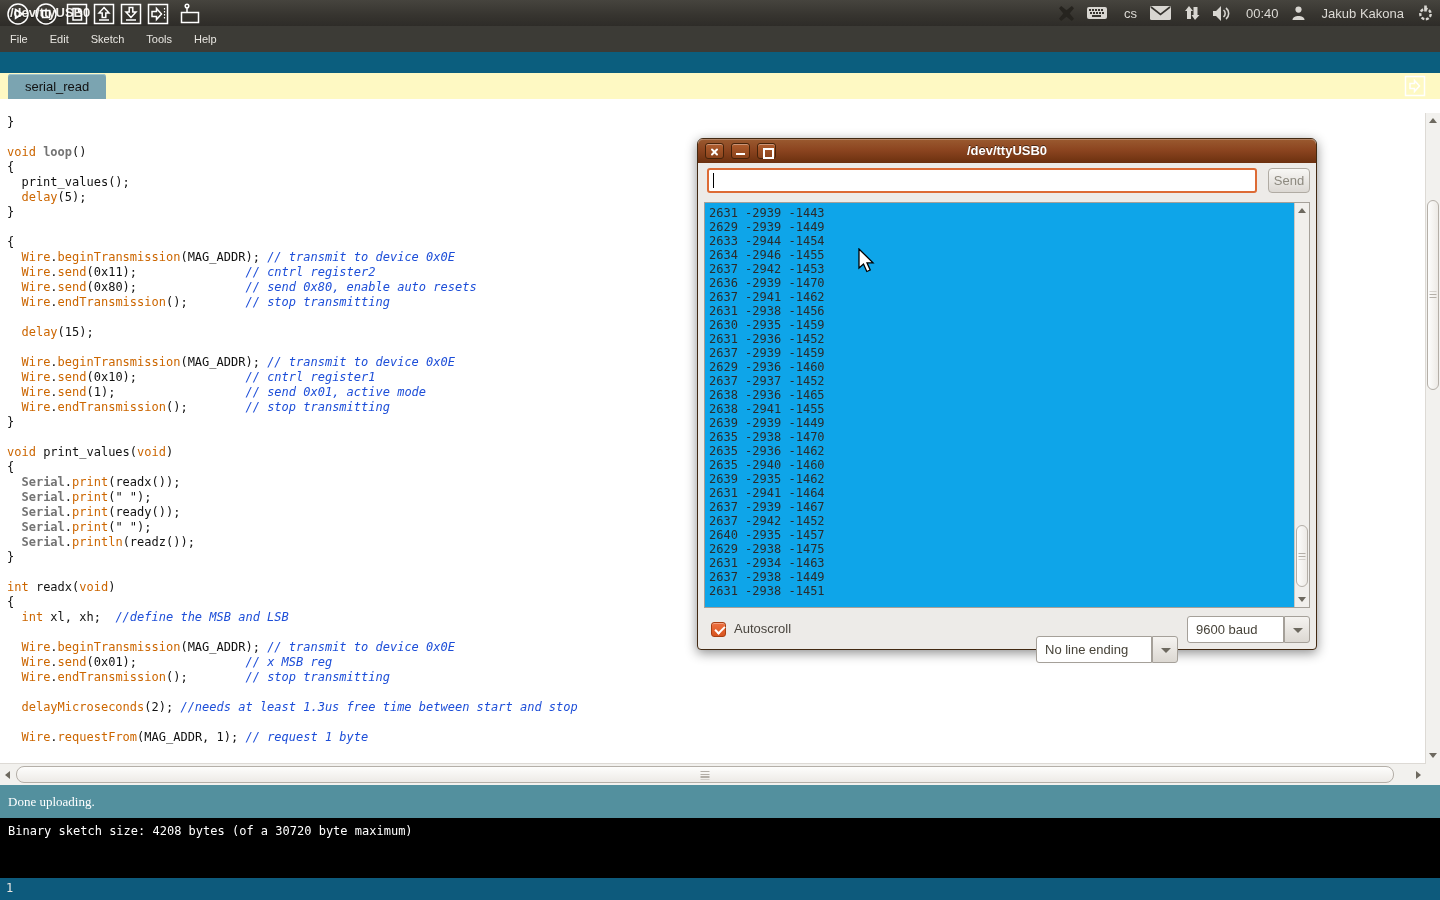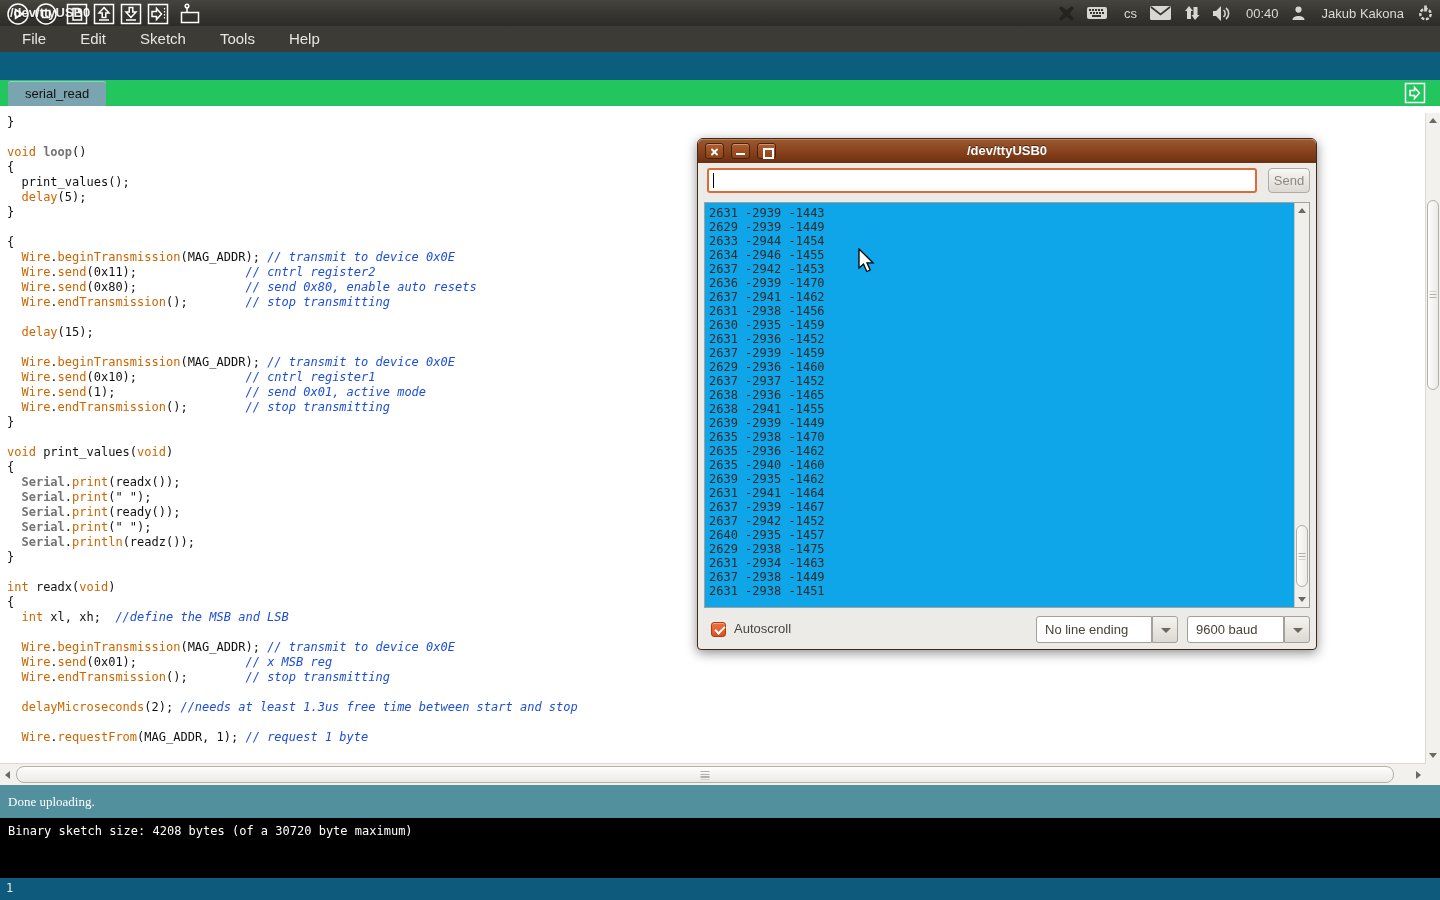--- a/index.html
+++ b/index.html
@@ -13,30 +13,30 @@
   .panel-title { position:absolute; left:10px; top:0; line-height:25px; font-weight:bold;
                  font-size:13px; color:#f0eeea; text-shadow:0 1px 1px rgba(0,0,0,.6); }
   .tray { position:absolute; right:6px; top:0; height:26px; display:flex; align-items:center; gap:13px; }
   .tray svg { display:block; }
   .tray-text { font-size:13px; color:#dcdad5; }
   .tray-group { display:flex; align-items:center; gap:17px; }
 
   
   .menubar { position:absolute; left:0; top:26px; width:1440px; height:26px;
              background:#3c3b36; display:flex; align-items:center; padding-left:10px; }
-  .menu-item { font-size:15px; color:#e8e6e1; padding:0 11px; line-height:26px; cursor:default;margin-left:12px; }
+  .menu-item { font-size:11px; color:#e8e6e1; padding:0 11px; line-height:26px; cursor:default; }
   .menu-item:first-child { padding-left:0; }
 
   
   .toolbar { position:absolute; left:0; top:52px; width:1440px; height:35px; background:#0b5e7e; }
   .tb-btn { position:absolute; top:55px; width:24px; height:24px; margin-top:-55px; }
   .toolbar .tb-btn { position:absolute; top:5px; }
 
   
-  .tabbar { position:absolute; left:0; top:80px; width:1440px; height:26px; background:#22c55e; }
+  .tabbar { position:absolute; left:0; top:73px; width:1440px; height:26px; background:#fef9c3; }
   .tab { position:absolute; left:8px; top:1px; height:25px; background:#7ba4b1;
          border-radius:3px 3px 0 0; padding:0 17px; font-size:13px; color:#111;
          line-height:25px; box-shadow:inset 0 1px 0 #9fc3cd; }
   .tab-new { position:absolute; right:13px; top:1px; width:24px; height:24px; }
 
   
   .editor { position:absolute; left:0; top:113px; width:1440px; height:650px; background:#fff; overflow:hidden; }
   .code { position:absolute; left:7px; top:2px; font-family:"DejaVu Sans Mono", monospace;
           font-size:12px; color:#111; }
   .code-line { height:15px; white-space:pre; }
@@ -116,21 +116,21 @@
               border-left:2px solid #fff; border-bottom:2px solid #fff; transform:rotate(-45deg); }
   .sw-check-label { position:absolute; left:36px; top:482px; font-size:13px; color:#49453e; }
 
   .combo { position:absolute; top:477px; height:27px; }
   .combo-field { position:absolute; left:0; top:0; bottom:0; background:#fff; border:1px solid #a5a099;
                  border-radius:3px 0 0 3px; font-size:13px; color:#474339; line-height:25px; padding-left:8px; }
   .combo-btn { position:absolute; right:0; top:0; bottom:0; width:26px;
                background:linear-gradient(#f5f3f0,#dcd8d2); border:1px solid #a5a099; border-radius:0 3px 3px 0; }
   .combo-btn::before { content:""; position:absolute; left:8px; top:11px; width:0; height:0;
                border-left:5px solid transparent; border-right:5px solid transparent; border-top:5px solid #6d695f; }
-  .combo-le { left:338px; width:142px; } .combo-le .combo-field { width:116px; }
+  .combo-le { left:338px; width:142px;margin-top:20px; } .combo-le .combo-field { width:116px; }
   .combo-baud { left:489px; width:123px; } .combo-baud .combo-field { width:97px; }
 
   .cursor { position:absolute; left:857px; top:248px; }
 </style>
 </head>
 <body>
 
 <div class="screen">
 
   <div class="top-panel">

